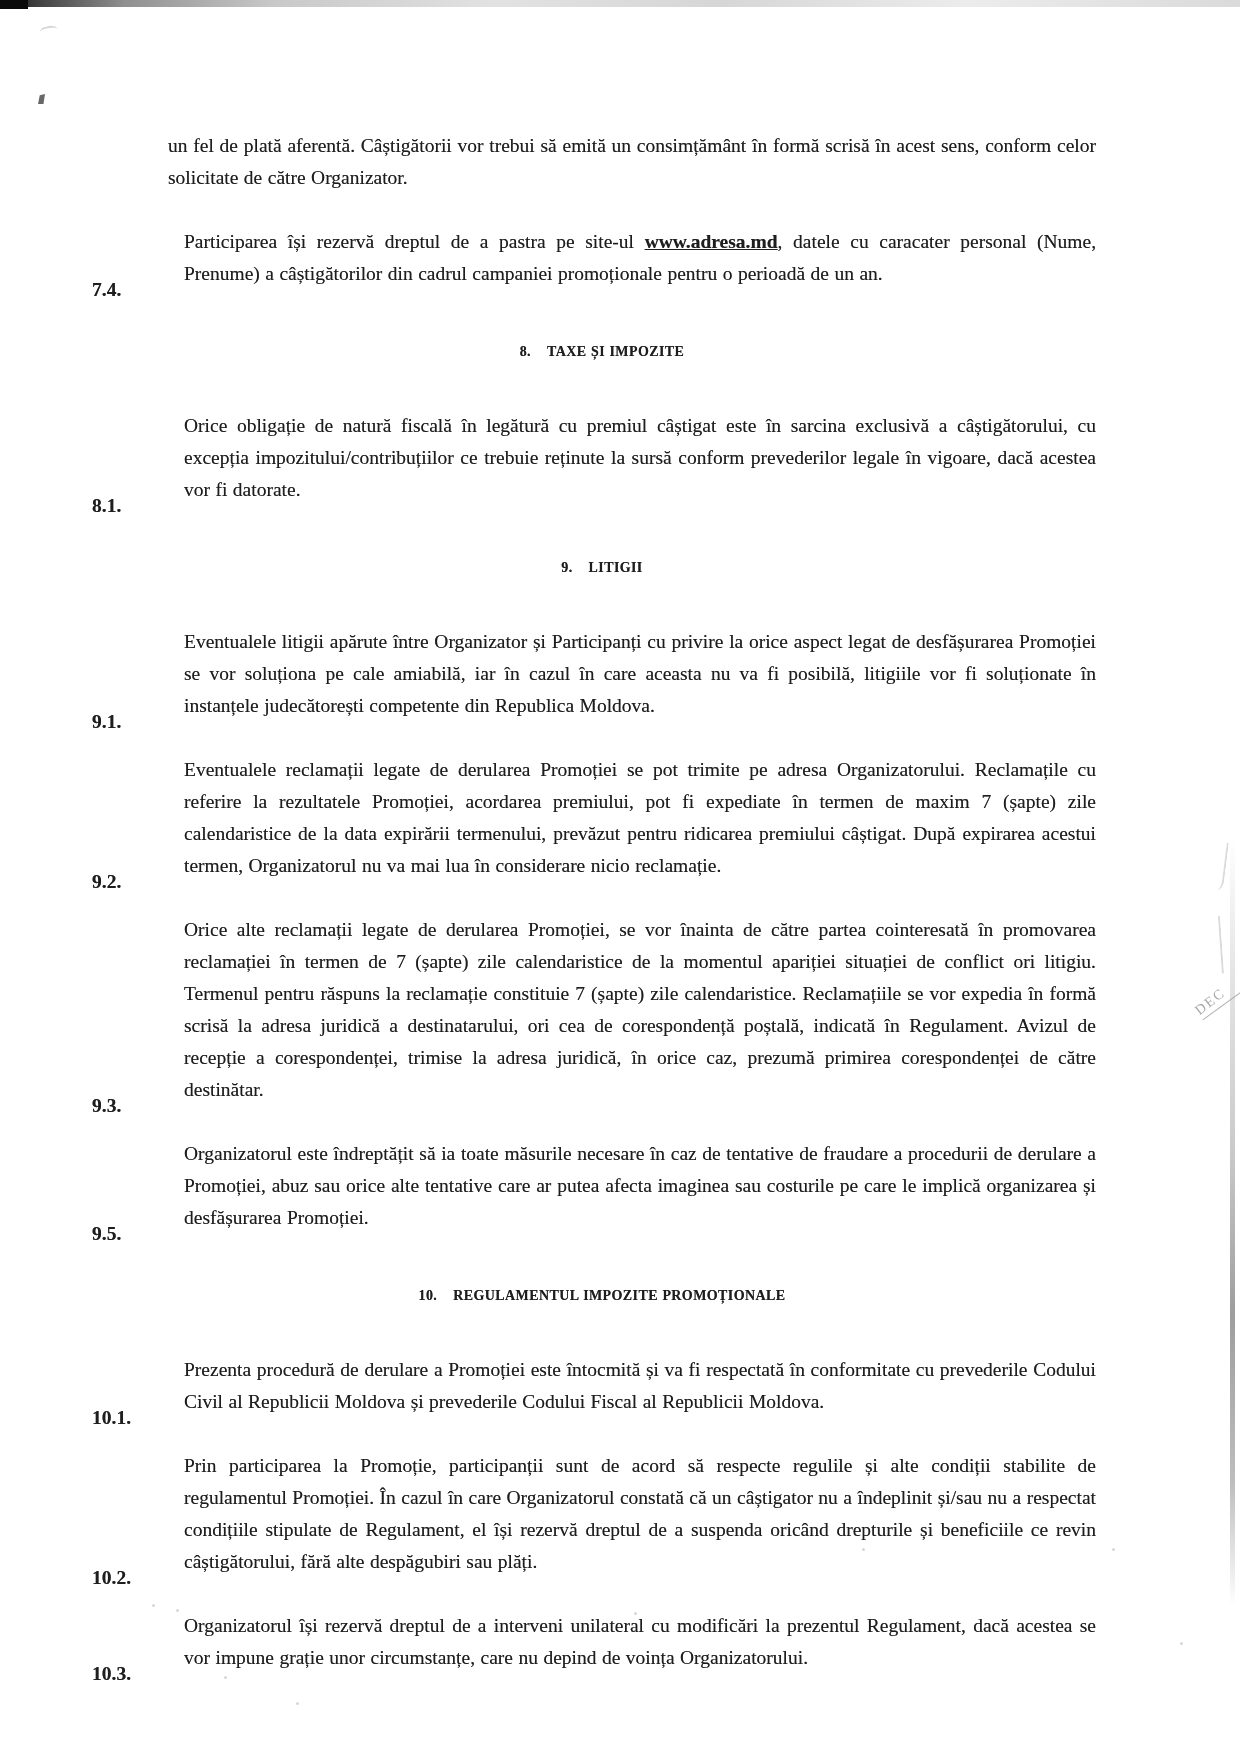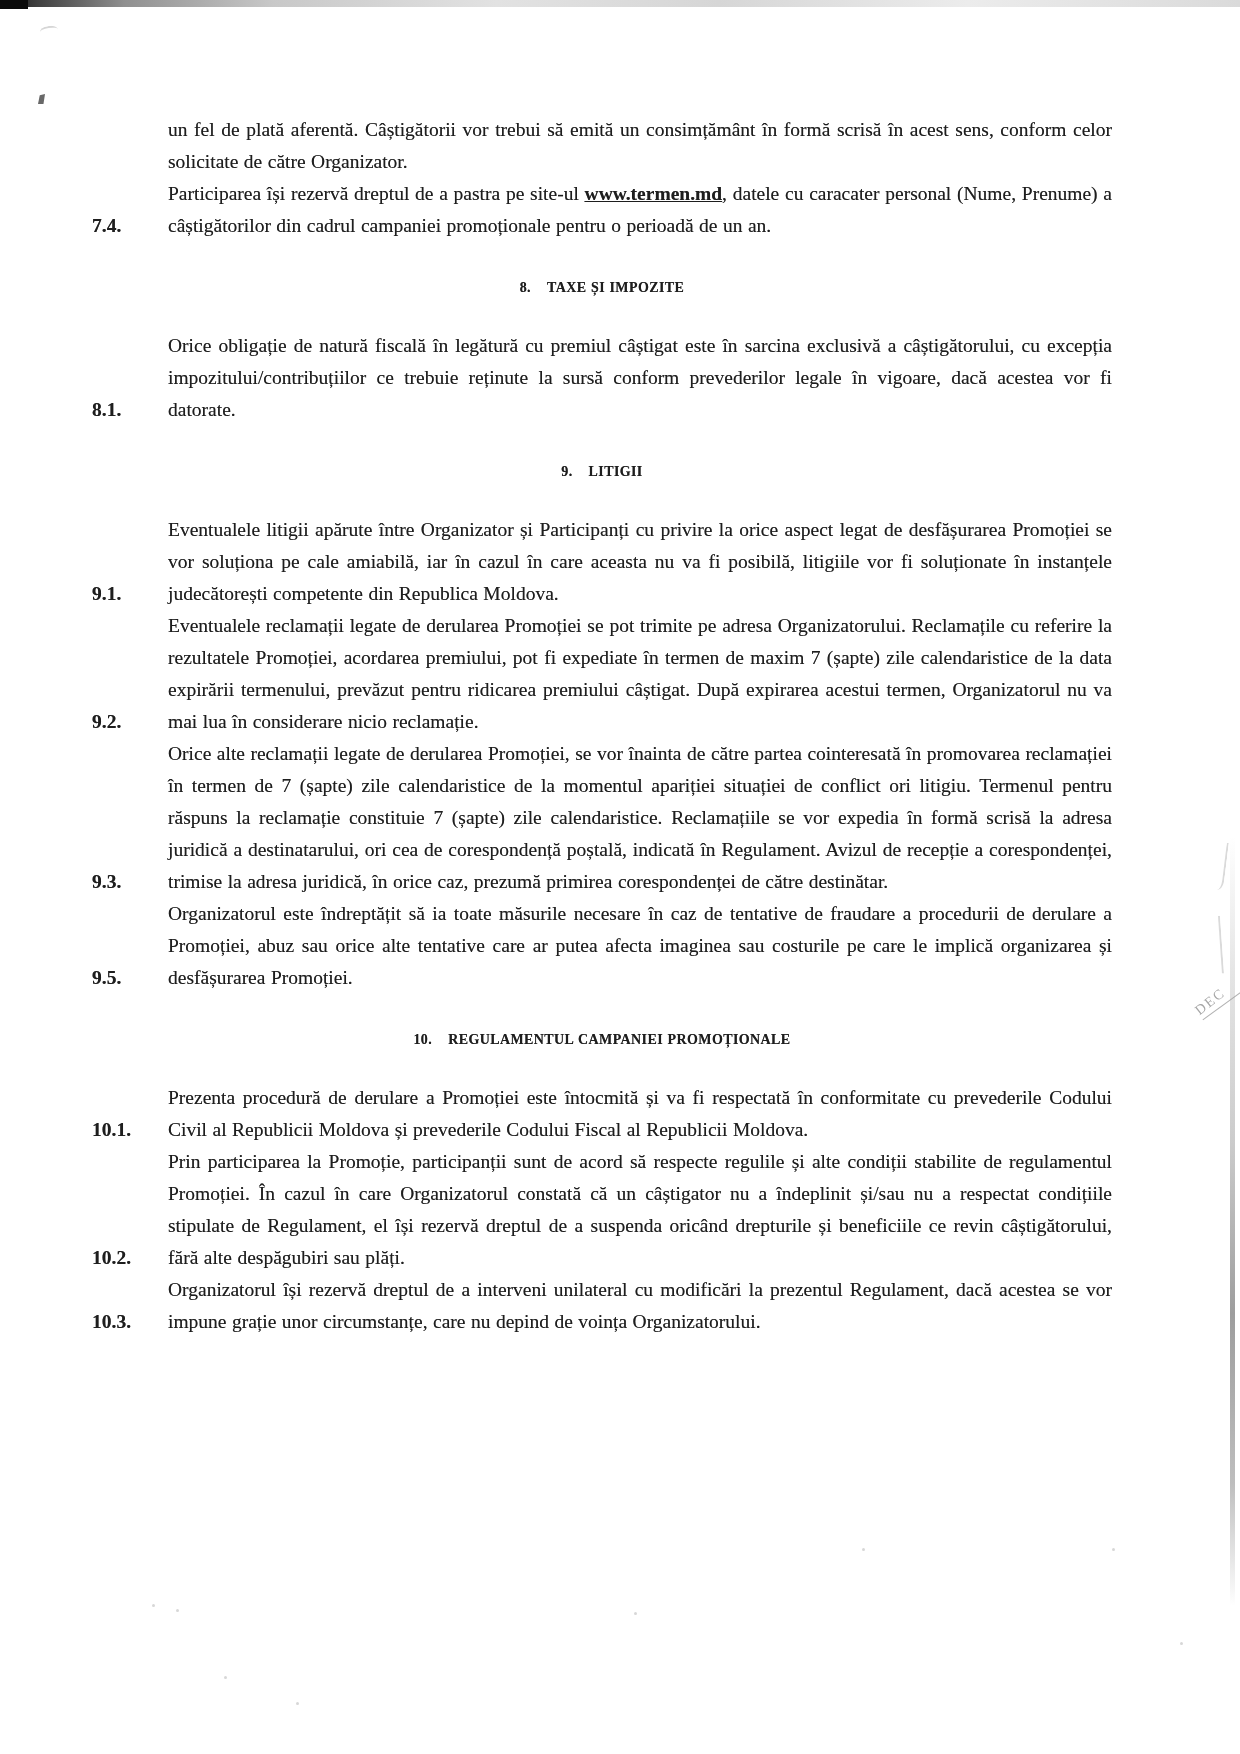--- a/index.html
+++ b/index.html
@@ -12,21 +12,21 @@
     color:#1e1e1e;
     margin:0 auto;
   }
   .content{
     position:absolute;
     left:92px;right:128px;top:114px;
     font-size:19.5px;
     line-height:32px;
     word-spacing:0.6px;
   }
-  .para{margin:0;text-align:justify;text-shadow:0 0 0.45px rgba(20,20,20,0.55);}
+  .para{margin:16px;text-align:justify;text-shadow:0 0 0.45px rgba(20,20,20,0.55);}
   .cont{margin-left:76px;}
   .item{display:flex;align-items:flex-end;}
   .num{
     flex:0 0 76px;
     font-weight:700;
     text-shadow:0 0 0.45px rgba(20,20,20,0.6);
   }
   .item .para{flex:1 1 auto;}
   .heading{
     font-size:14px;font-weight:700;
@@ -110,21 +110,21 @@
   <div class="speck" style="left:862px;top:1548px;"></div>
   <div class="speck" style="left:1112px;top:1548px;"></div>
   <div class="speck" style="left:1180px;top:1642px;"></div>
 
   <main class="content">
 
     <p class="para cont">un fel de plată aferentă. Câștigătorii vor trebui să emită un consimțământ în formă scrisă în acest sens, conform celor solicitate de către Organizator.</p>
 
     <div class="item">
       <span class="num">7.4.</span>
-      <p class="para"><span>Participarea își rezervă dreptul de a pastra pe site-ul </span><span class="url">www.termen.md</span><span>, datele cu caracater personal (Nume, Prenume) a câștigătorilor din cadrul campaniei promoționale pentru o perioadă de un an.</span></p>
+      <p class="para"><span>Participarea își rezervă dreptul de a pastra pe site-ul </span><span class="url">www.adresa.md</span><span>, datele cu caracater personal (Nume, Prenume) a câștigătorilor din cadrul campaniei promoționale pentru o perioadă de un an.</span></p>
     </div>
 
 
     <h2 class="heading"><span class="hnum">8.</span><span>TAXE ȘI IMPOZITE</span></h2>
 
     <div class="item">
       <span class="num">8.1.</span>
       <p class="para">Orice obligație de natură fiscală în legătură cu premiul câștigat este în sarcina exclusivă a câștigătorului, cu excepția impozitului/contribuțiilor ce trebuie reținute la sursă conform prevederilor legale în vigoare, dacă acestea vor fi datorate.</p>
     </div>
 
@@ -144,21 +144,21 @@
       <span class="num">9.3.</span>
       <p class="para">Orice alte reclamații legate de derularea Promoției, se vor înainta de către partea cointeresată în promovarea reclamației în termen de 7 (șapte) zile calendaristice de la momentul apariției situației de conflict ori litigiu. Termenul pentru răspuns la reclamație constituie 7 (șapte) zile calendaristice. Reclamațiile se vor expedia în formă scrisă la adresa juridică a destinatarului, ori cea de corespondență poștală, indicată în Regulament. Avizul de recepție a corespondenței, trimise la adresa juridică, în orice caz, prezumă primirea corespondenței de către destinătar.</p>
     </div>
 
 
     <div class="item">
       <span class="num">9.5.</span>
       <p class="para">Organizatorul este îndreptățit să ia toate măsurile necesare în caz de tentative de fraudare a procedurii de derulare a Promoției, abuz sau orice alte tentative care ar putea afecta imaginea sau costurile pe care le implică organizarea și desfășurarea Promoției.</p>
     </div>
 
-    <h2 class="heading"><span class="hnum">10.</span><span>REGULAMENTUL CAMPANIEI PROMOȚIONALE</span></h2>
+    <h2 class="heading"><span class="hnum">10.</span><span>REGULAMENTUL IMPOZITE PROMOȚIONALE</span></h2>
 
     <div class="item">
       <span class="num">10.1.</span>
       <p class="para">Prezenta procedură de derulare a Promoției este întocmită și va fi respectată în conformitate cu prevederile Codului Civil al Republicii Moldova și prevederile Codului Fiscal al Republicii Moldova.</p>
     </div>
 
     <div class="item">
       <span class="num">10.2.</span>
       <p class="para">Prin participarea la Promoție, participanții sunt de acord să respecte regulile și alte condiții stabilite de regulamentul Promoției. În cazul în care Organizatorul constată că un câștigator nu a îndeplinit și/sau nu a respectat condițiile stipulate de Regulament, el își rezervă dreptul de a suspenda oricând drepturile și beneficiile ce revin câștigătorului, fără alte despăgubiri sau plăți.</p>
     </div>

